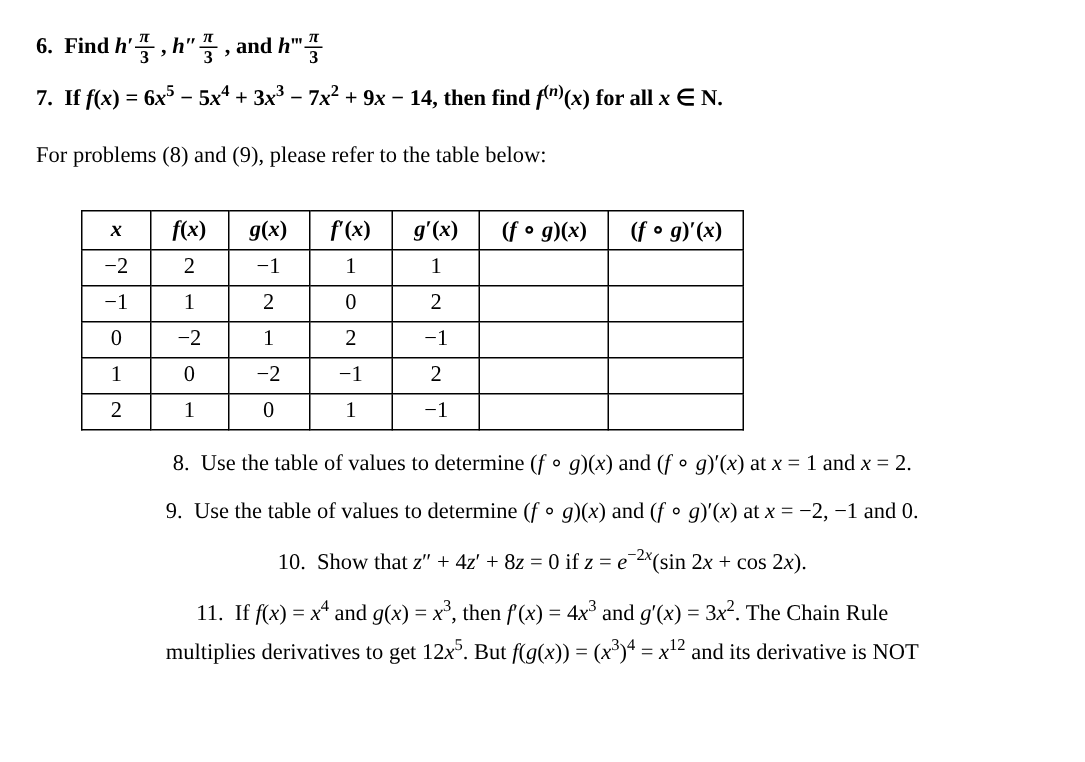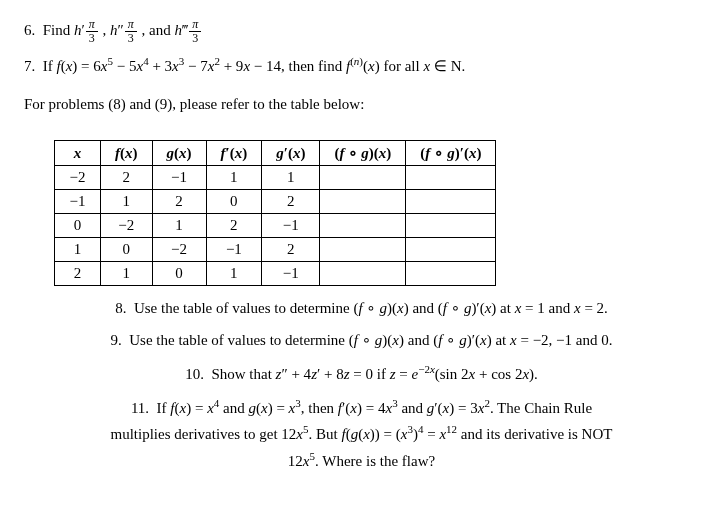--- a/index.html
+++ b/index.html
@@ -8,20 +8,21 @@
       font-family: "Times New Roman", Times, serif;
       font-size: 15px;
       color: #000;
       padding: 18px 24px;
       width: 723px;
       min-height: 508px;
     }
     .problem-line {
       margin-bottom: 8px;
       line-height: 1.6;
+      font-weight: bold;
     }
     .for-problems {
       margin: 14px 0 24px 0;
       line-height: 1.6;
     }
     table {
       border-collapse: collapse;
       margin: 6px 0 10px 30px;
     }
     table th, table td {
@@ -163,16 +164,13 @@
   </span>
 </div>
 
 <div class="problem-block">
   <div>
     11. &nbsp;If <i>f</i>(<i>x</i>) = <i>x</i><sup>4</sup> and <i>g</i>(<i>x</i>) = <i>x</i><sup>3</sup>, then <i>f</i>′(<i>x</i>) = 4<i>x</i><sup>3</sup> and <i>g</i>′(<i>x</i>) = 3<i>x</i><sup>2</sup>. The Chain Rule
   </div>
   <div class="indent">
     multiplies derivatives to get 12<i>x</i><sup>5</sup>. But <i>f</i>(<i>g</i>(<i>x</i>)) = (<i>x</i><sup>3</sup>)<sup>4</sup> = <i>x</i><sup>12</sup> and its derivative is NOT
   </div>
-  <div class="indent">
-    12<i>x</i><sup>5</sup>. Where is the flaw?
-  </div>
 </div>
 
 </body></html>

